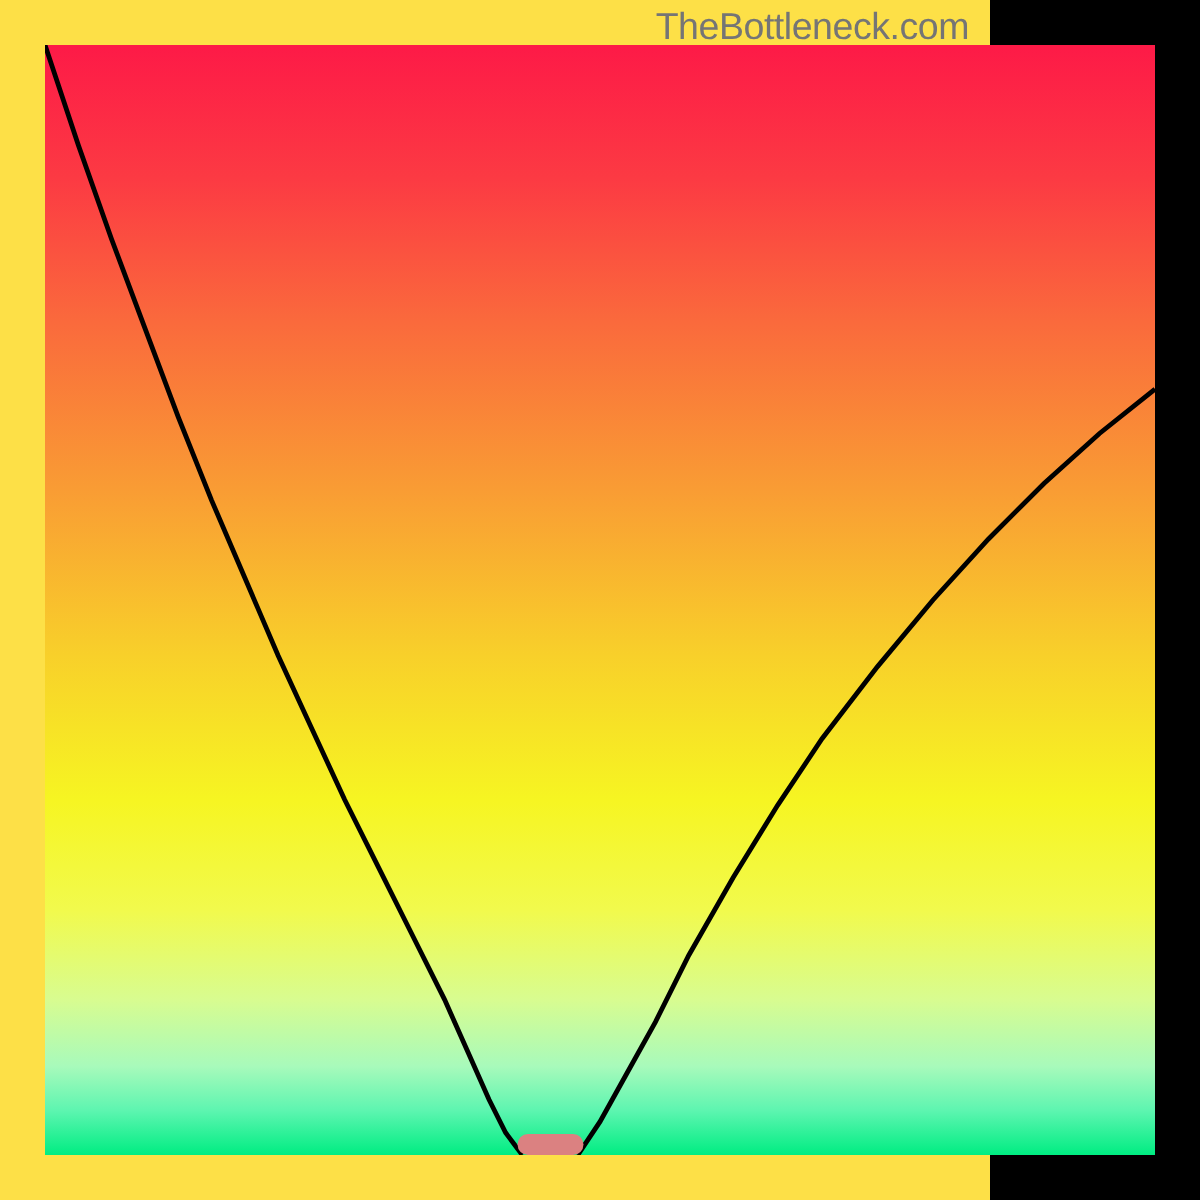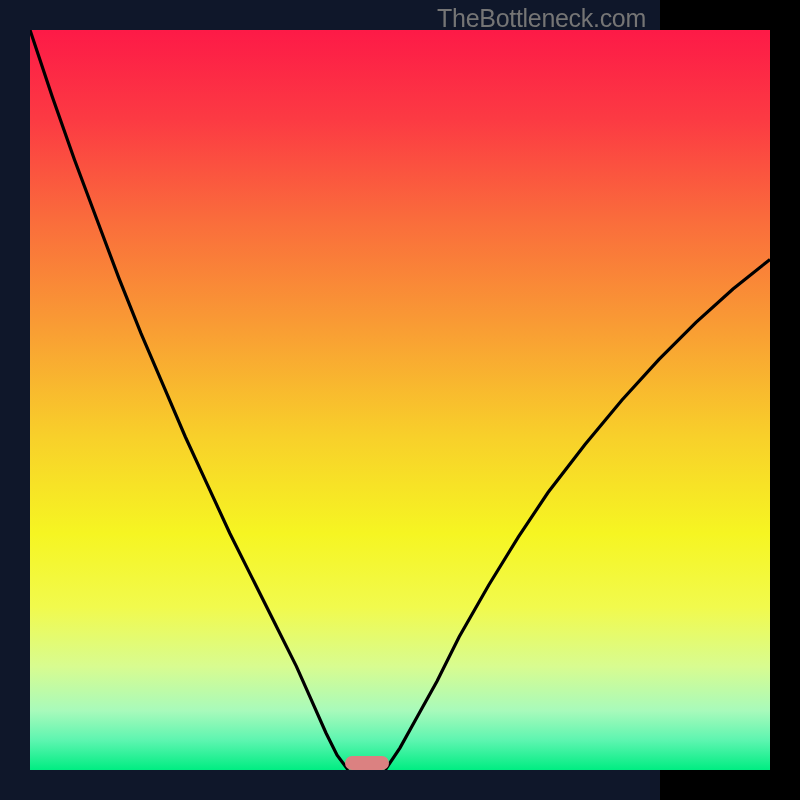--- a/index.html
+++ b/index.html
@@ -7,21 +7,21 @@
     padding: 0;
     width: 800px;
     height: 800px;
     overflow: hidden;
     background: #000;
   }
   .container {
     position: relative;
     width: 660px;
     height: 800px;
-    background: #0f172a;
+    background: #fde047;
   }
   .watermark {
     position: absolute;
     top: 4px;
     right: 14px;
     font-family: Arial, Helvetica, sans-serif;
     font-size: 25px;
     font-weight: 500;
     color: #757575;
     z-index: 10;

